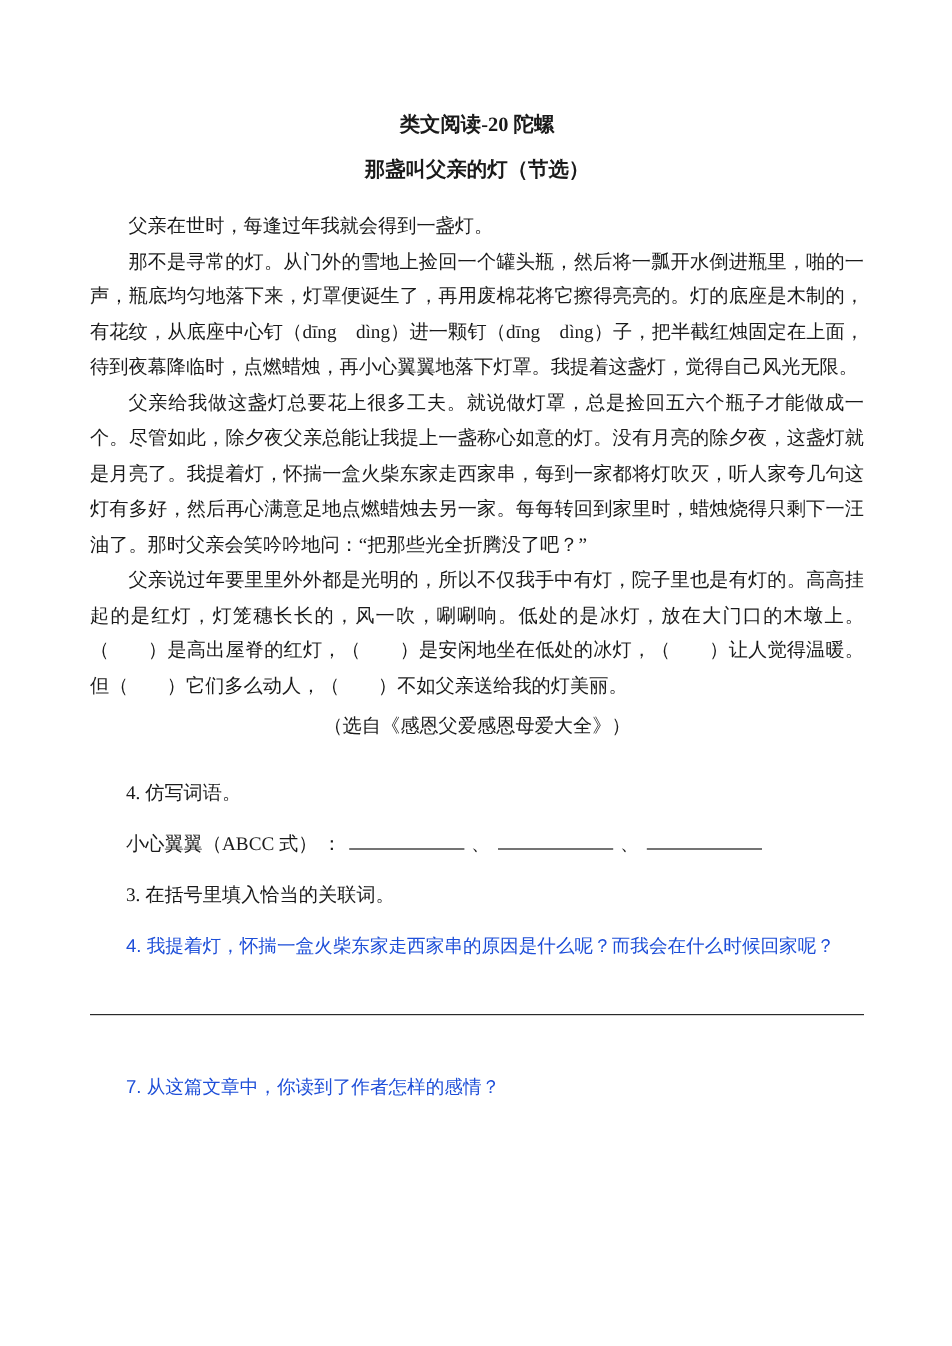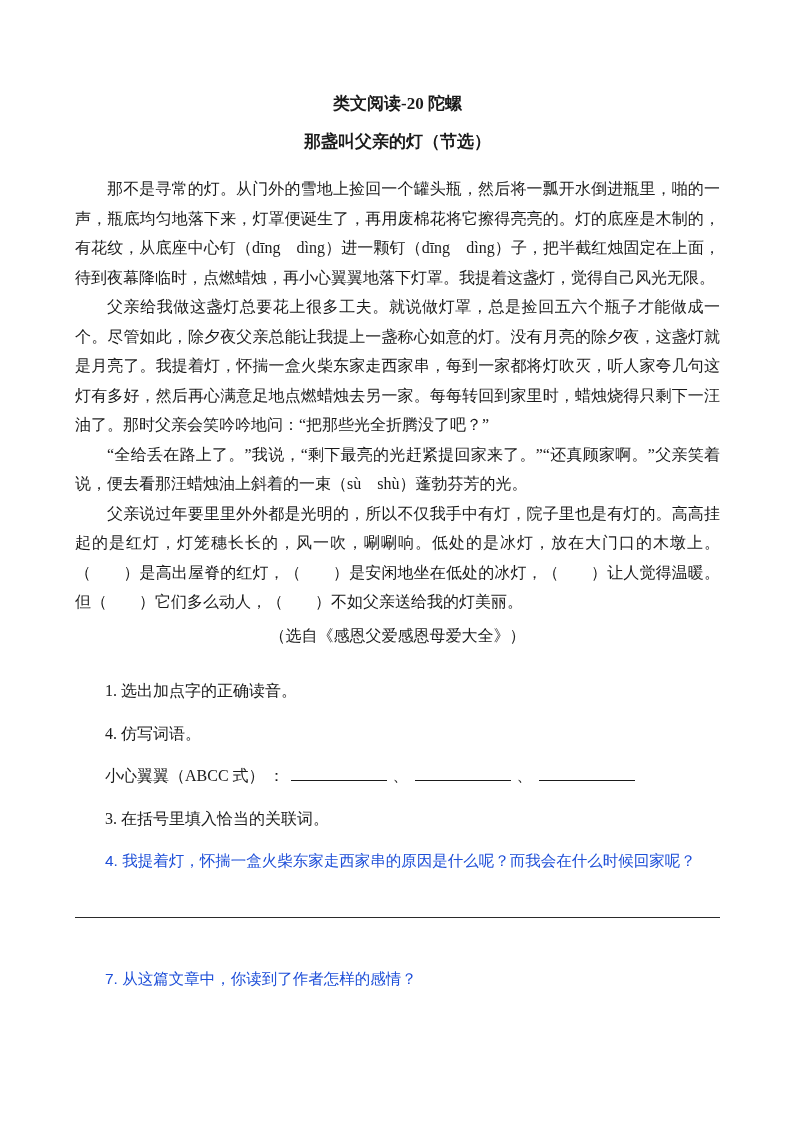--- a/index.html
+++ b/index.html
@@ -79,30 +79,29 @@
   }
 </style>
 </head>
 <body>
 
 <main class="page">
 
   <h1 class="title">类文阅读-20 陀螺</h1>
   <h2 class="subtitle">那盏叫父亲的灯（节选）</h2>
 
+  <p class="para">父亲在世时，每逢过年我就会得到一盏灯。</p>
   <p class="para">那不是寻常的灯。从门外的雪地上捡回一个罐头瓶，然后将一瓢开水倒进瓶里，啪的一声，瓶底均匀地落下来，灯罩便诞生了，再用废棉花将它擦得亮亮的。灯的底座是木制的，有花纹，从底座中心钉（dīng　dìng）进一颗钉（dīng　dìng）子，把半截红烛固定在上面，待到夜幕降临时，点燃蜡烛，再小心翼翼地落下灯罩。我提着这盏灯，觉得自己风光无限。</p>
   <p class="para">父亲给我做这盏灯总要花上很多工夫。就说做灯罩，总是捡回五六个瓶子才能做成一个。尽管如此，除夕夜父亲总能让我提上一盏称心如意的灯。没有月亮的除夕夜，这盏灯就是月亮了。我提着灯，怀揣一盒火柴东家走西家串，每到一家都将灯吹灭，听人家夸几句这灯有多好，然后再心满意足地点燃蜡烛去另一家。每每转回到家里时，蜡烛烧得只剩下一汪油了。那时父亲会笑吟吟地问：“把那些光全折腾没了吧？”</p>
-  <p class="para">“全给丢在路上了。”我说，“剩下最亮的光赶紧提回家来了。”“还真顾家啊。”父亲笑着说，便去看那汪蜡烛油上斜着的一束（sù　shù）蓬勃芬芳的光。</p>
   <p class="para">父亲说过年要里里外外都是光明的，所以不仅我手中有灯，院子里也是有灯的。高高挂起的是红灯，灯笼穗长长的，风一吹，唰唰响。低处的是冰灯，放在大门口的木墩上。（　　）是高出屋脊的红灯，（　　）是安闲地坐在低处的冰灯，（　　）让人觉得温暖。但（　　）它们多么动人，（　　）不如父亲送给我的灯美丽。</p>
 
   <p class="attribution">（选自《感恩父爱感恩母爱大全》）</p>
 
   <section class="questions">
 
-    <p class="question">1. 选出加点字的正确读音。</p>
 
     <p class="question">4. 仿写词语。</p>
 
     <p class="question blanks-row">
       <span>小心翼翼（ABCC 式）  ：</span>
       <span class="blank"></span>
       <span>、</span>
       <span class="blank"></span>
       <span>、</span>
       <span class="blank"></span>

